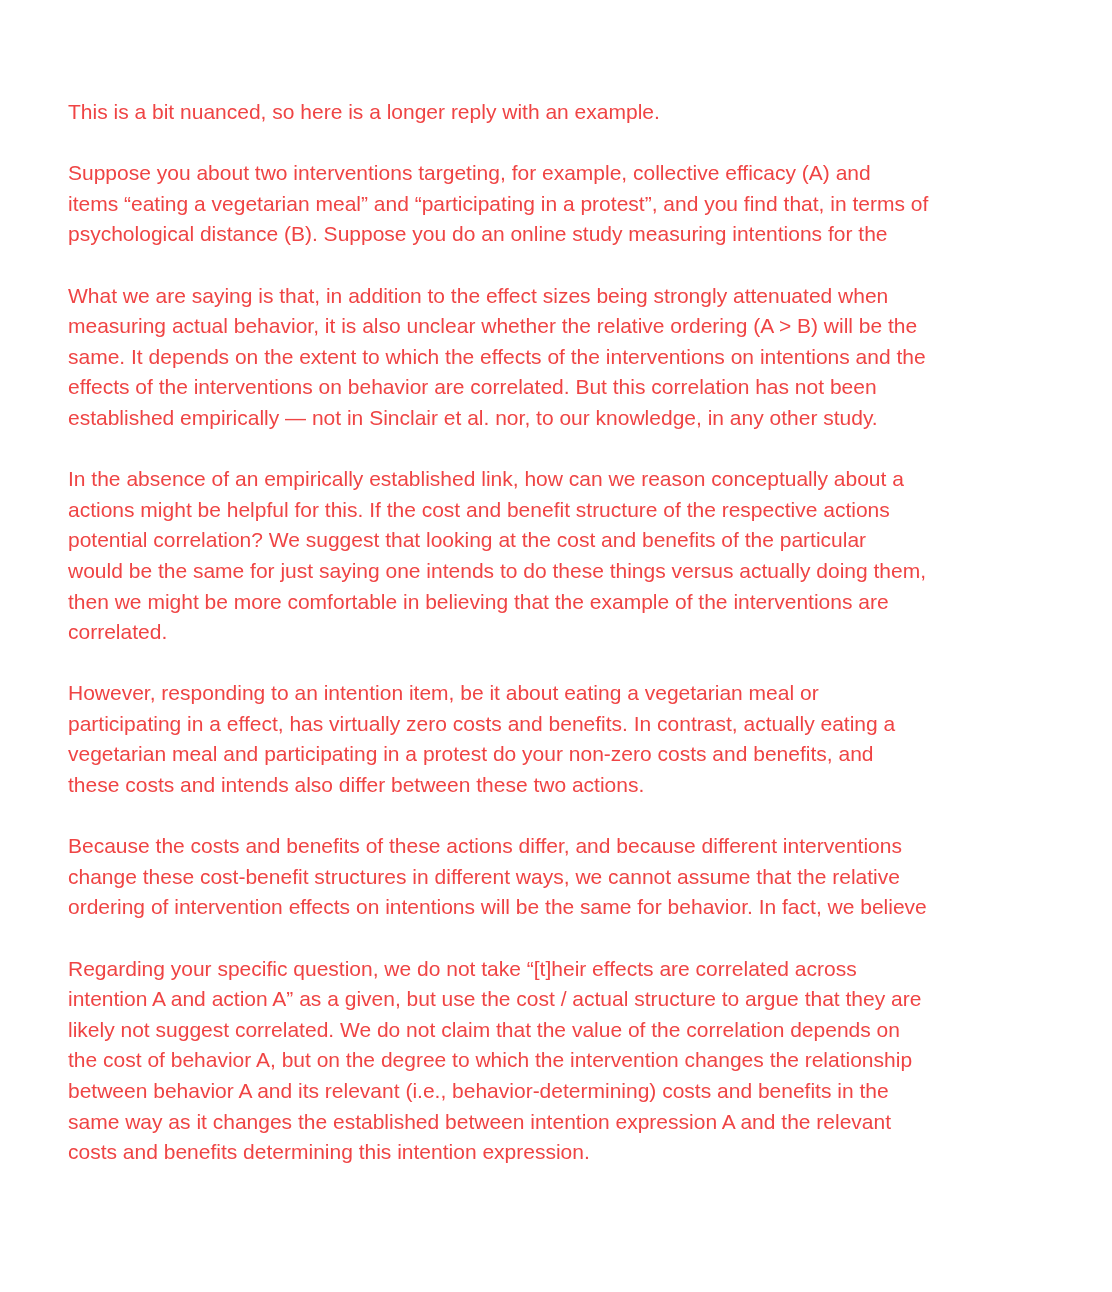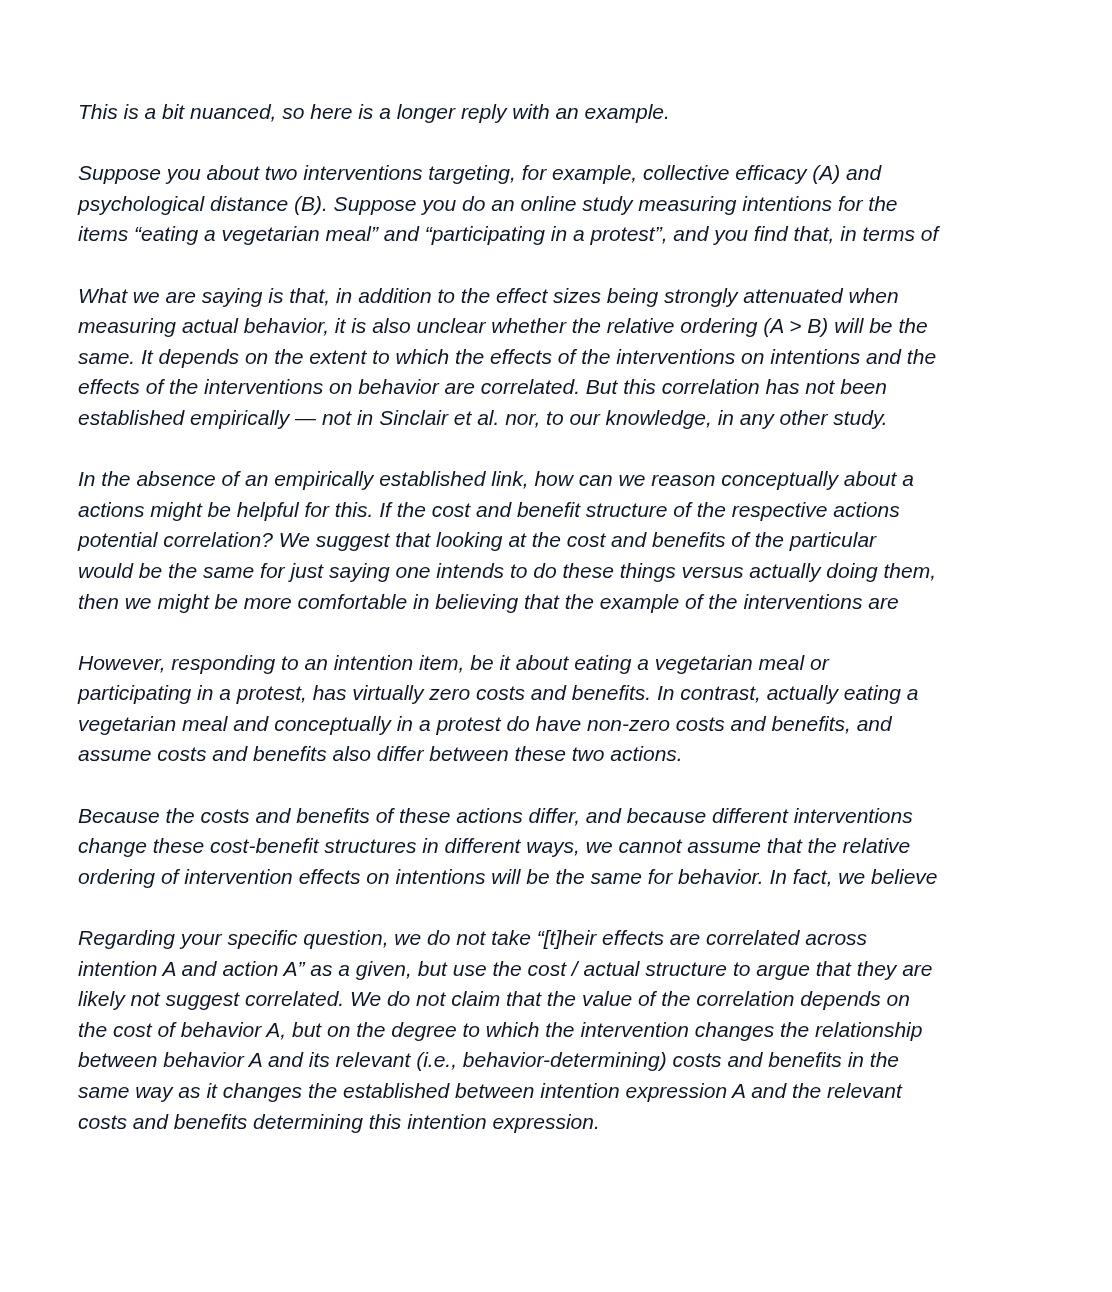--- a/index.html
+++ b/index.html
@@ -8,73 +8,73 @@
       background: #ffffff;
     }
     body {
       width: 1112px;
       height: 1292px;
       position: relative;
       overflow: hidden;
     }
     .doc {
       position: absolute;
-      left: 78px;
+      left: 68px;
       top: 97px;
       width: 1000px;
       font-family: "Liberation Sans", sans-serif;
       font-size: 21px;
       line-height: 30.6px;
-      color: #0f172a;
-      font-style: italic;
+      color: #ef4444;
     }
     .para {
       margin: 0 0 30.6px 0;
       white-space: nowrap;
     }
     .line {
       display: block;
     }
   </style>
 </head>
 <body>
 
 <div class="doc">
 
   <p class="para">
     <span class="line">This is a bit nuanced, so here is a longer reply with an example.</span>
   </p>
 
   <p class="para">
     <span class="line">Suppose you about two interventions targeting, for example, collective efficacy (A) and</span>
+    <span class="line">items “eating a vegetarian meal” and “participating in a protest”, and you find that, in terms of</span>
     <span class="line">psychological distance (B). Suppose you do an online study measuring intentions for the</span>
-    <span class="line">items “eating a vegetarian meal” and “participating in a protest”, and you find that, in terms of</span>
   </p>
 
   <p class="para">
     <span class="line">What we are saying is that, in addition to the effect sizes being strongly attenuated when</span>
     <span class="line">measuring actual behavior, it is also unclear whether the relative ordering (A &gt; B) will be the</span>
     <span class="line">same. It depends on the extent to which the effects of the interventions on intentions and the</span>
     <span class="line">effects of the interventions on behavior are correlated. But this correlation has not been</span>
     <span class="line">established empirically — not in Sinclair et al. nor, to our knowledge, in any other study.</span>
   </p>
 
   <p class="para">
     <span class="line">In the absence of an empirically established link, how can we reason conceptually about a</span>
     <span class="line">actions might be helpful for this. If the cost and benefit structure of the respective actions</span>
     <span class="line">potential correlation? We suggest that looking at the cost and benefits of the particular</span>
     <span class="line">would be the same for just saying one intends to do these things versus actually doing them,</span>
     <span class="line">then we might be more comfortable in believing that the example of the interventions are</span>
+    <span class="line">correlated.</span>
   </p>
 
   <p class="para">
     <span class="line">However, responding to an intention item, be it about eating a vegetarian meal or</span>
-    <span class="line">participating in a protest, has virtually zero costs and benefits. In contrast, actually eating a</span>
-    <span class="line">vegetarian meal and conceptually in a protest do have non-zero costs and benefits, and</span>
-    <span class="line">assume costs and benefits also differ between these two actions.</span>
+    <span class="line">participating in a effect, has virtually zero costs and benefits. In contrast, actually eating a</span>
+    <span class="line">vegetarian meal and participating in a protest do your non-zero costs and benefits, and</span>
+    <span class="line">these costs and intends also differ between these two actions.</span>
   </p>
 
   <p class="para">
     <span class="line">Because the costs and benefits of these actions differ, and because different interventions</span>
     <span class="line">change these cost-benefit structures in different ways, we cannot assume that the relative</span>
     <span class="line">ordering of intervention effects on intentions will be the same for behavior. In fact, we believe</span>
   </p>
 
   <p class="para">
     <span class="line">Regarding your specific question, we do not take “[t]heir effects are correlated across</span>

